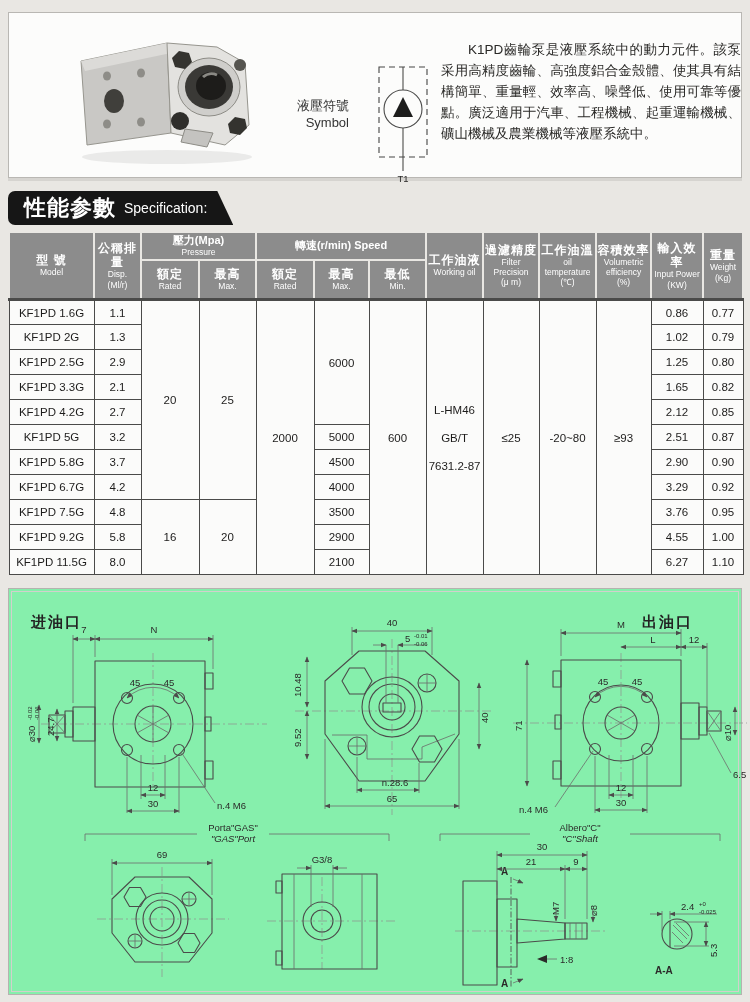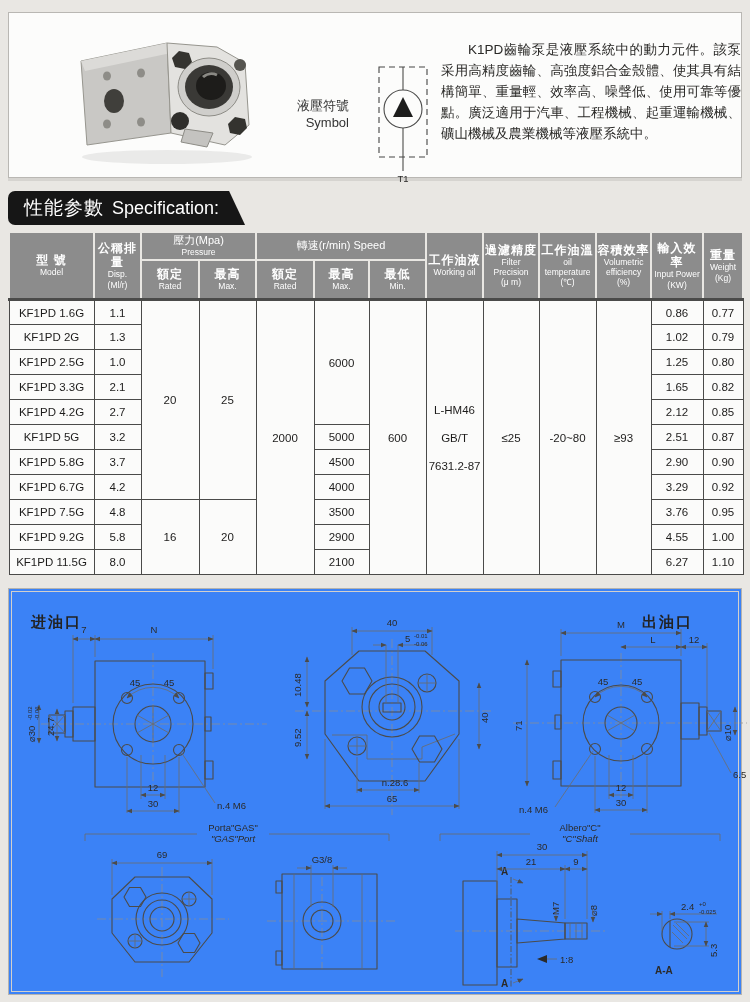--- a/index.html
+++ b/index.html
@@ -14,38 +14,38 @@
 
   
   .intro-box{position:absolute;left:8px;top:12px;width:734px;height:166px;background:#fcfcfb;border:1px solid #b9b7b3;box-shadow:0 3px 0 #d6d4d0;}
   .photo-wrap{position:absolute;left:58px;top:16px;width:205px;height:140px;}
   .symbol-label{position:absolute;left:262px;top:84px;width:78px;text-align:right;font-size:13px;line-height:17px;color:#333;}
   .symbol-wrap{position:absolute;left:352px;top:46px;width:84px;height:126px;}
   .intro-text{position:absolute;left:432px;top:26px;width:300px;font-size:13.5px;line-height:21px;text-align:justify;text-indent:2em;color:#2a2927;}
 
   
   .banner{position:absolute;background:#161616;color:#fff;display:flex;align-items:center;gap:8px;padding:0 26px 0 16px;clip-path:polygon(0 0,calc(100% - 16px) 0,100% 100%,0 100%);border-radius:7px 0 0 7px;}
-  .banner .zh{font-size:19px;font-weight:normal;letter-spacing:1px;}
-  .banner .en{font-size:18px;}
+  .banner .zh{font-size:22px;font-weight:bold;letter-spacing:1px;}
+  .banner .en{font-size:14px;}
   .banner-spec{left:8px;top:191px;height:34px;min-width:212px;}
   .banner-dims{left:25px;top:570px;height:34px;min-width:295px;z-index:5;}
 
   
   table.spec{position:absolute;left:8px;top:231px;width:734px;border-collapse:collapse;table-layout:fixed;}
   table.spec th{background:var(--hdgray);color:#fff;border:2px solid var(--pagebg);font-weight:normal;vertical-align:middle;padding:1px 0;}
   table.spec th .zh{display:block;font-size:12px;font-weight:bold;letter-spacing:1px;line-height:14px;}
   table.spec th .en{display:block;font-size:8.5px;line-height:9.5px;margin-top:1px;}
-  table.spec th .ttl{display:block;font-size:11px;font-weight:normal;line-height:13px;}
+  table.spec th .ttl{display:block;font-size:11px;font-weight:bold;line-height:13px;}
   table.spec td{border:1px solid var(--tblline);background:#fbfbfa;text-align:center;font-size:11.5px;color:#1d1c1b;height:25px;padding:0 1px;}
   table.spec tbody tr:first-child td{border-top:3px solid var(--tblline);}
   .preline{white-space:pre-line;line-height:28px;}
   tr.h1{height:27px;} tr.h2{height:40px;}
 
   
-  .dims-box{position:absolute;left:8px;top:588px;width:734px;height:407px;background:#3b82f6;border:1px solid #b5b3af;}
+  .dims-box{position:absolute;left:8px;top:588px;width:734px;height:407px;background:#86efac;border:1px solid #b5b3af;}
   .dims-box::after{content:"";position:absolute;left:2px;top:2px;right:2px;bottom:2px;border:1px solid #d2d0cc;pointer-events:none;}
   .port-label{position:absolute;font-size:15px;font-weight:bold;letter-spacing:2px;color:#222;z-index:2;}
   .inlet-label{left:22px;top:24px;}
   .outlet-label{right:48px;top:24px;}
   .dwg{position:absolute;}
   .dwgA{left:18px;top:32px;}
   .dwgB{left:278px;top:26px;}
   .dwgC{left:494px;top:26px;}
   .dwgD{left:48px;top:230px;}
   .dwgE{left:416px;top:230px;}
@@ -235,21 +235,21 @@
         <td>0.77</td>
       </tr>
       <tr>
         <td>KF1PD 2G</td>
         <td>1.3</td>
         <td>1.02</td>
         <td>0.79</td>
       </tr>
       <tr>
         <td>KF1PD 2.5G</td>
-        <td>1.0</td>
+        <td>2.9</td>
         <td>1.25</td>
         <td>0.80</td>
       </tr>
       <tr>
         <td>KF1PD 3.3G</td>
         <td>2.1</td>
         <td>1.65</td>
         <td>0.82</td>
       </tr>
       <tr>

